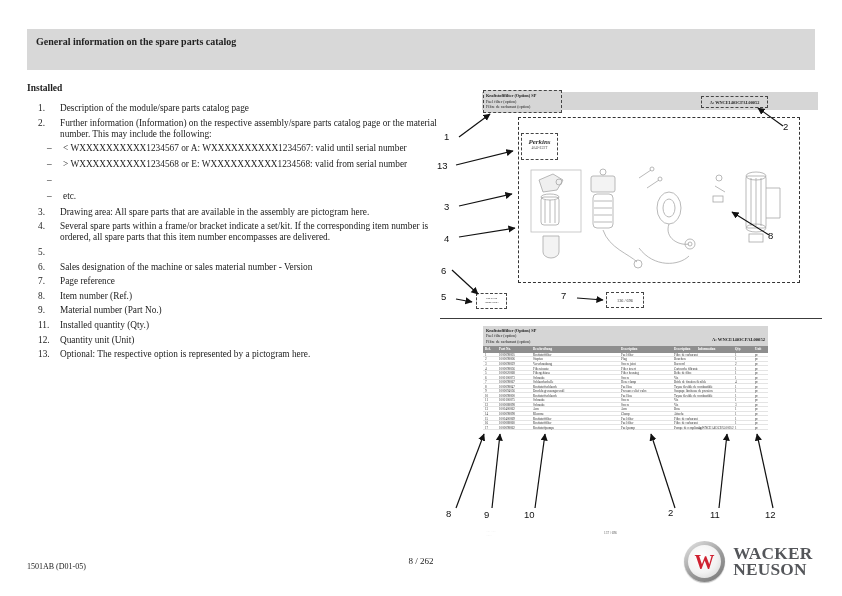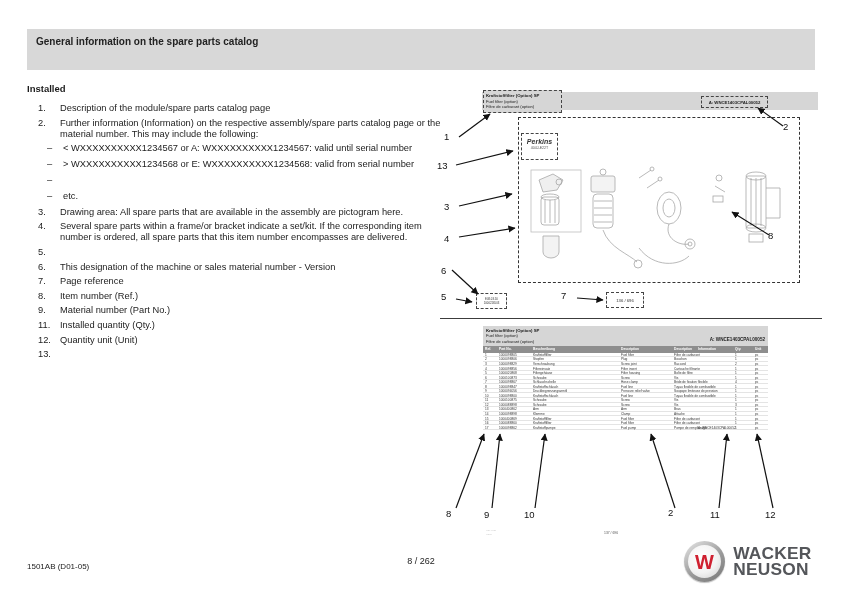--- a/index.html
+++ b/index.html
@@ -1,18 +1,18 @@
 <!DOCTYPE html>
 <html><head>
 <meta charset="utf-8">
 <style>
   * { margin:0; padding:0; box-sizing:border-box; }
   html,body { width:842px; height:596px; background:#fff; font-family:"Liberation Sans", sans-serif; color:#1c1c1c; }
   .page { position:relative; width:842px; height:596px; background:#fff; overflow:hidden; }
-  .abs { position:absolute; }
+  .abs { position:absolute;font-family:Liberation Serif, serif; }
 
   .header-bar { left:27px; top:29px; width:788px; height:41px; background:#d8d8d8; padding:7px 9px; }
   .header-title { font-size:10px; font-weight:bold; color:#222; }
 
   .section-heading { left:27px; top:83px; font-size:9.5px; font-weight:bold; }
 
   .structure-list { left:38px; top:103px; width:412px; }
   .sl-row { display:flex; gap:5px; margin-bottom:3.4px; font-size:9.3px; line-height:11.2px; }
   .sl-marker { width:17px; flex:none; }
   .sl-row.sub { margin-left:9px; margin-bottom:4.6px; }
@@ -102,21 +102,21 @@
       </div>
       <div class="sl-row">
         <span class="sl-marker">4.</span>
         <span class="sl-text">Several spare parts within a frame/or bracket indicate a set/kit. If the corresponding item number is ordered, all spare parts that this item number encompasses are delivered.</span>
       </div>
       <div class="sl-row">
         <span class="sl-marker">5.</span>
       </div>
       <div class="sl-row">
         <span class="sl-marker">6.</span>
-        <span class="sl-text">This designation of the machine or sales material number - Version</span>
+        <span class="sl-text">Sales designation of the machine or sales material number - Version</span>
       </div>
       <div class="sl-row">
         <span class="sl-marker">7.</span>
         <span class="sl-text">Page reference</span>
       </div>
       <div class="sl-row">
         <span class="sl-marker">8.</span>
         <span class="sl-text">Item number (Ref.)</span>
       </div>
       <div class="sl-row">
@@ -126,20 +126,21 @@
       <div class="sl-row">
         <span class="sl-marker">11.</span>
         <span class="sl-text">Installed quantity (Qty.)</span>
       </div>
       <div class="sl-row">
         <span class="sl-marker">12.</span>
         <span class="sl-text">Quantity unit (Unit)</span>
       </div>
       <div class="sl-row">
         <span class="sl-marker">13.</span>
+        <span class="sl-text">Optional: The respective option is represented by a pictogram here.</span>
       </div>
     </div>
 
   <div class="abs f1-bar"></div>
   <div class="abs f1-label-box">
     <div class="l1">Kraftstofffilter (Option) SP</div>
     <div class="l2">Fuel filter (option)</div>
     <div class="l2">Filtre de carburant (option)</div>
   </div>
   <div class="abs f1-serial-box">A: WNCE1403CPAL00052</div>

